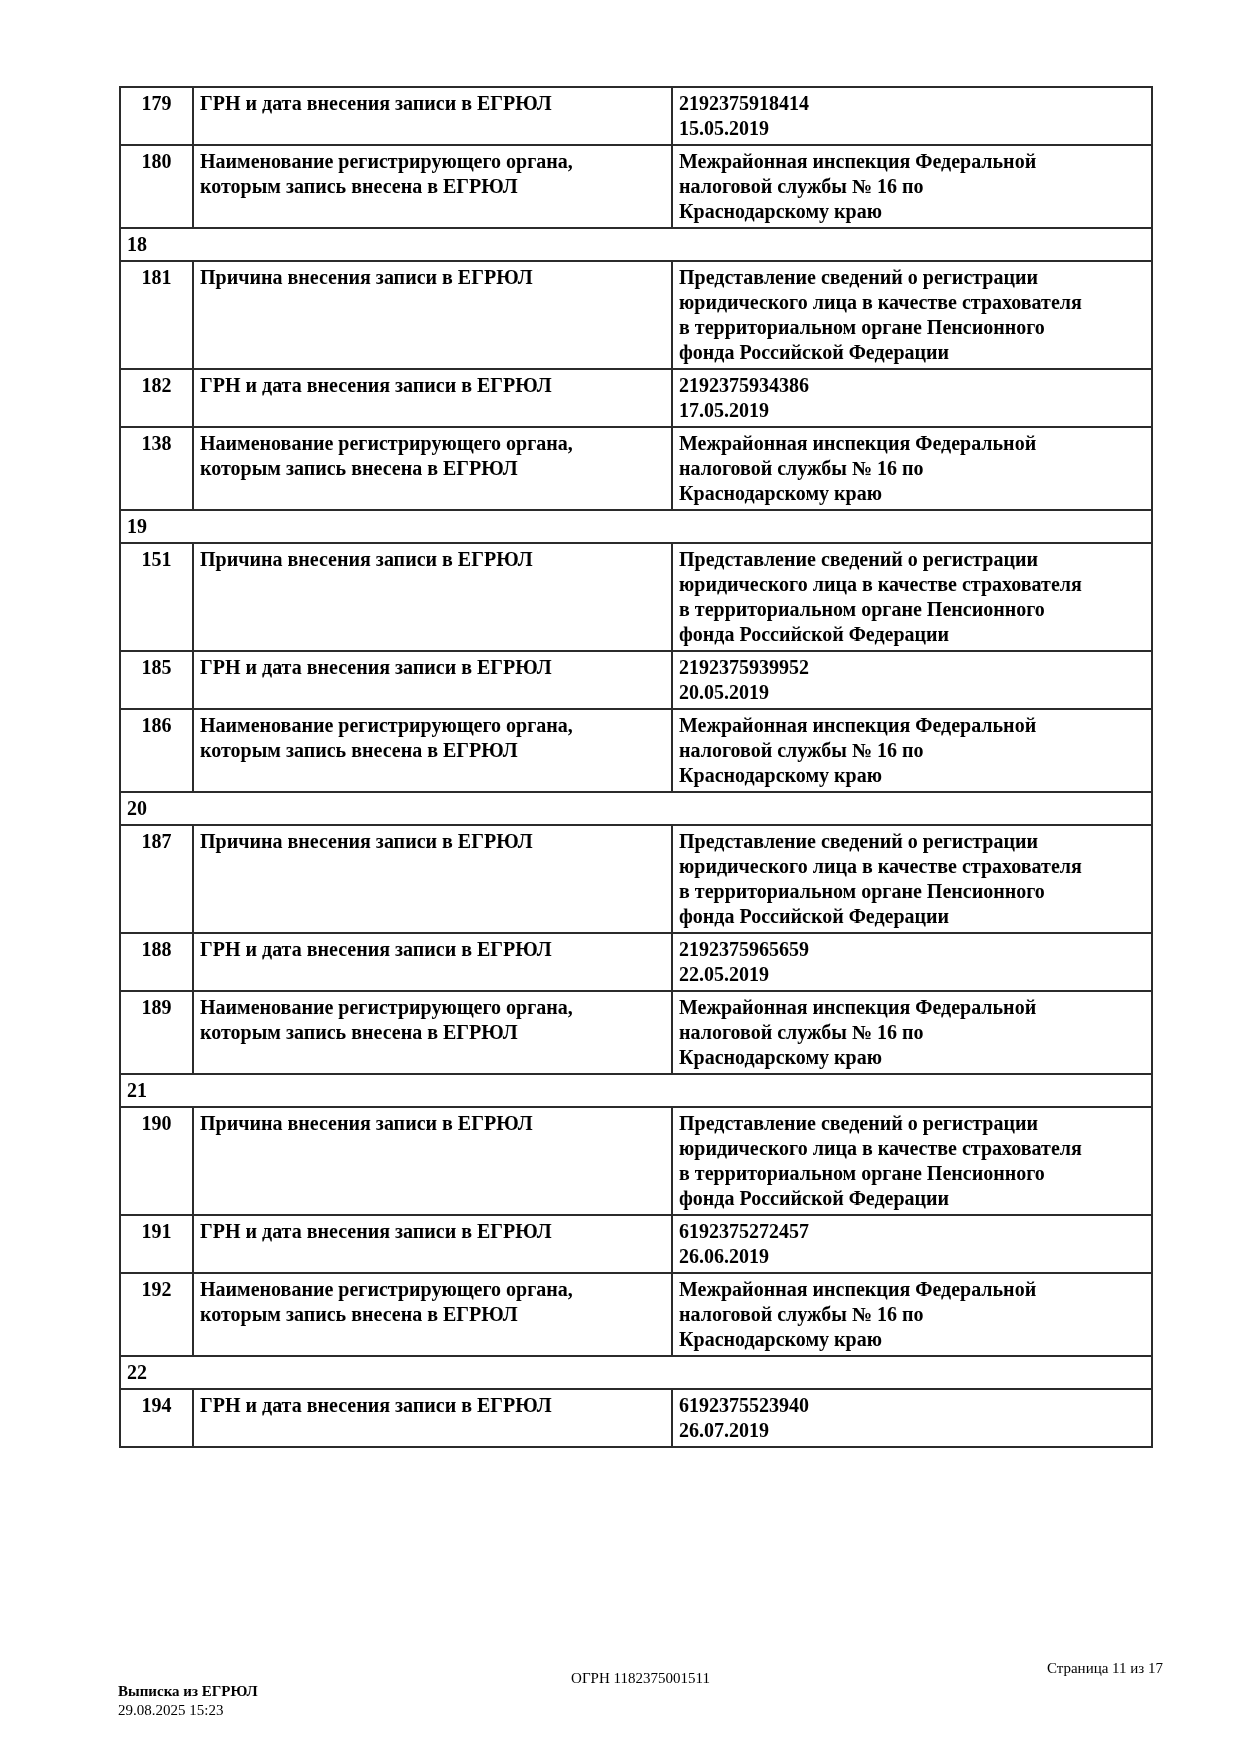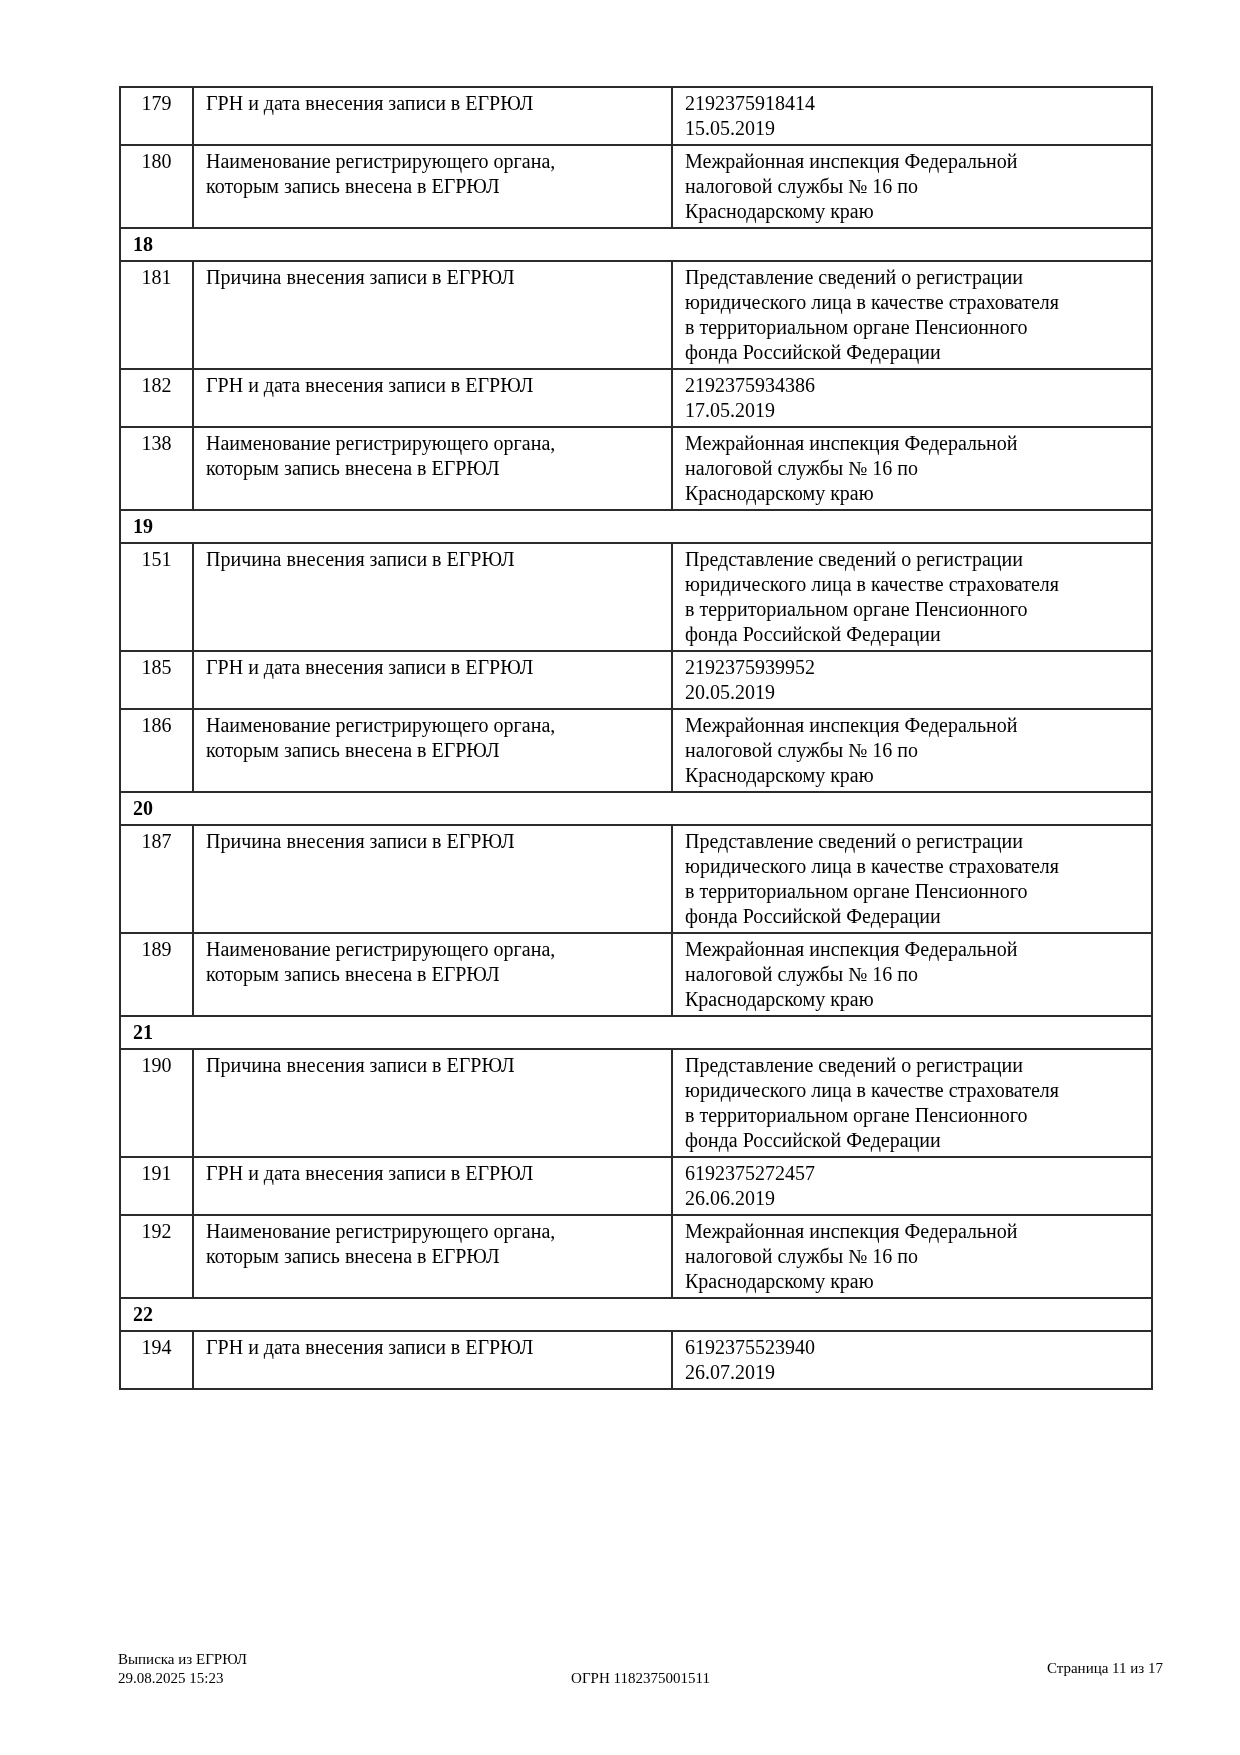--- a/index.html
+++ b/index.html
@@ -21,23 +21,24 @@
     top: 86px;
     width: 1032px;
     border-collapse: collapse;
     table-layout: fixed;
   }
   table.registry td {
     border: 2px solid #2b2b2b;
     vertical-align: top;
     font-size: 20px;
     line-height: 25px;
-    padding: 3px 12px;
+    padding: 3px 6px;
     white-space: pre-line;
     overflow: hidden;
+    font-weight: bold;
   }
   td.num {
     text-align: center;
     padding-left: 2px;
     padding-right: 2px;
   }
   td.section {
     font-weight: bold;
     padding: 5px 6px;
     white-space: normal;
@@ -49,21 +50,21 @@
     top: 1650px;
     height: 46px;
     font-size: 15px;
     line-height: 19px;
   }
   .footer-left {
     position: absolute;
     left: 0;
     top: 0;
   }
-  .footer-doc-type { font-weight: normal; }
+  .footer-doc-type { font-weight: bold; margin-top: 32px; }
   .footer-center {
     position: absolute;
     left: 0;
     right: 0;
     top: 19px;
     text-align: center;
   }
   .footer-right {
     position: absolute;
     right: 0;
@@ -148,20 +149,26 @@
     <tr>
       <td class="section" colspan="3">20</td>
     </tr>
     <tr>
       <td class="num">187</td>
       <td class="label">Причина внесения записи в ЕГРЮЛ</td>
       <td class="value">Представление сведений о регистрации
 юридического лица в качестве страхователя
 в территориальном органе Пенсионного
 фонда Российской Федерации</td>
+    </tr>
+    <tr>
+      <td class="num">188</td>
+      <td class="label">ГРН и дата внесения записи в ЕГРЮЛ</td>
+      <td class="value">2192375965659
+22.05.2019</td>
     </tr>
     <tr>
       <td class="num">189</td>
       <td class="label">Наименование регистрирующего органа,
 которым запись внесена в ЕГРЮЛ</td>
       <td class="value">Межрайонная инспекция Федеральной
 налоговой службы № 16 по
 Краснодарскому краю</td>
     </tr>
     <tr>

